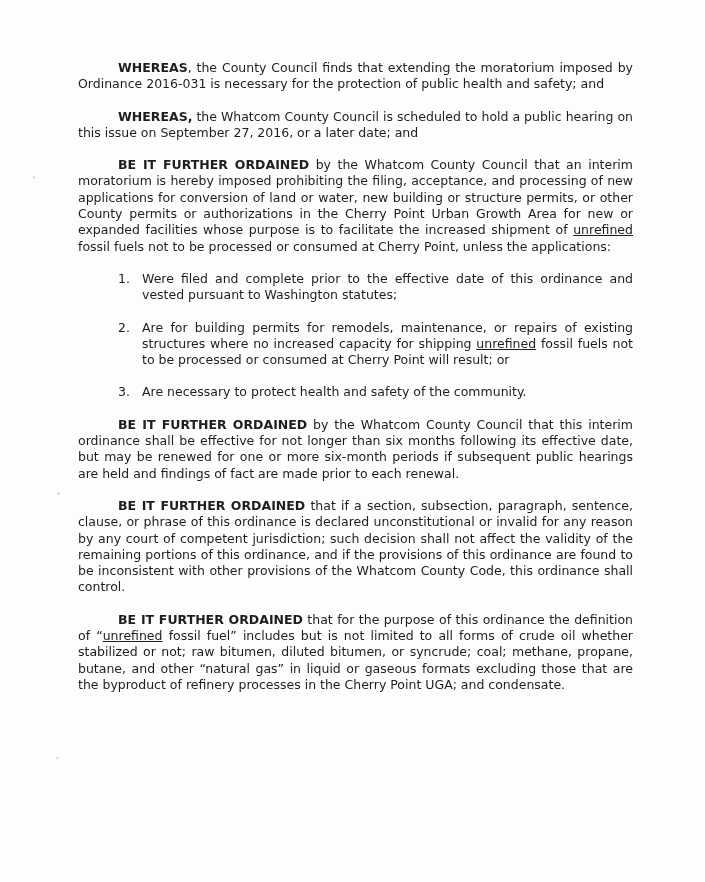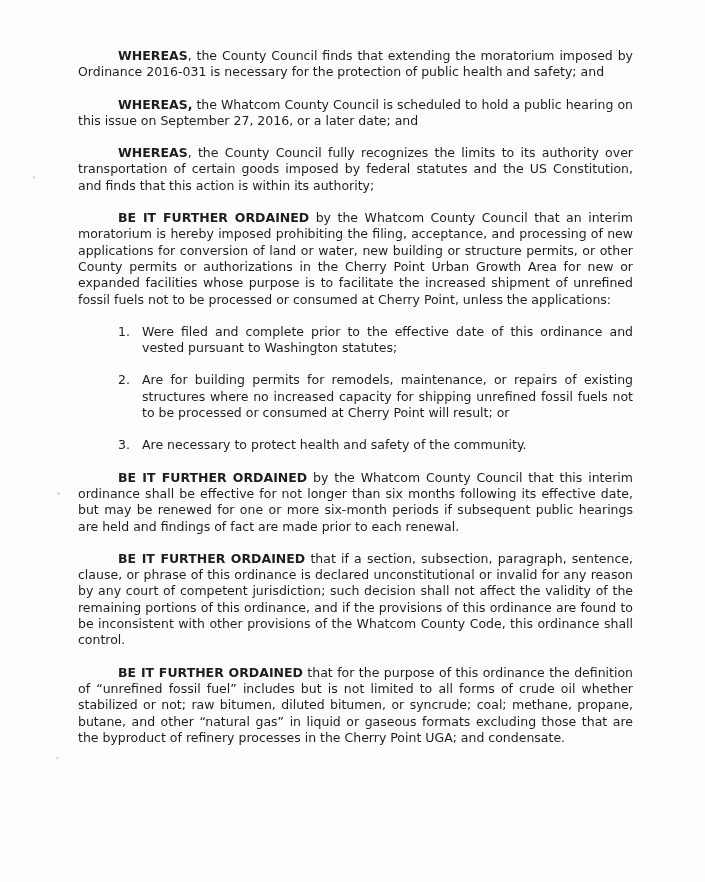--- a/index.html
+++ b/index.html
@@ -19,58 +19,57 @@
   .doc {
     position: absolute;
     top: 44px;
     left: 78px;
     width: 555px;
     font-size: 12.5px;
     line-height: 16.3px;
     letter-spacing: 0px;
   }
   p.para {
-    margin: 4px 0 16px 0;
+    margin: 16px 0 16px 0;
     text-align: justify;
     text-indent: 40px;
   }
   p.list-item {
     margin: 0 0 16px 40px;
     display: flex;
   }
   p.list-item .num {
     flex: 0 0 24px;
   }
   p.list-item .li-body {
     flex: 1;
     text-align: justify;
   }
   .b { font-weight: bold; }
-  .u { }
+  .u { text-decoration: underline; }
   .speck {
     position: absolute;
     background: #b9b9b6;
     border-radius: 50%;
     opacity: 0.55;
   }
   .speck-1 { left: 57px; top: 492px; width: 3px; height: 3px; }
   .speck-2 { left: 56px; top: 757px; width: 3px; height: 2px; }
   .speck-3 { left: 33px; top: 176px; width: 2px; height: 3px; }
 </style>
 </head>
 <body>
 
 <div class="page">
   <span class="speck speck-1"></span>
   <span class="speck speck-2"></span>
   <span class="speck speck-3"></span>
   <div class="doc">
       <p class="para"><span class="b">WHEREAS</span><span>, the County Council finds that extending the moratorium imposed by Ordinance 2016-031 is necessary for the protection of public health and safety; and</span></p>
       <p class="para"><span class="b">WHEREAS,</span><span> the Whatcom County Council is scheduled to hold a public hearing on this issue on September 27, 2016, or a later date; and</span></p>
-      <p class="para"><span class="b">WHEREAS</span><span>, the County Council fully recognizes the limits to its authority over transportation of certain goods imposed by federal statutes and the US Constitution, and finds that this action is within its authority;</span></p>
       <p class="para"><span class="b">BE IT FURTHER ORDAINED</span><span> by the Whatcom County Council that an interim moratorium is hereby imposed prohibiting the filing, acceptance, and processing of new applications for conversion of land or water, new building or structure permits, or other County permits or authorizations in the Cherry Point Urban Growth Area for new or expanded facilities whose purpose is to facilitate the increased shipment of </span><span class="u">unrefined</span><span> fossil fuels not to be processed or consumed at Cherry Point, unless the applications:</span></p>
       <p class="list-item">
         <span class="num">1.</span>
         <span class="li-body"><span>Were filed and complete prior to the effective date of this ordinance and vested pursuant to Washington statutes;</span></span>
       </p>
       <p class="list-item">
         <span class="num">2.</span>
         <span class="li-body"><span>Are for building permits for remodels, maintenance, or repairs of existing structures where no increased capacity for shipping </span><span class="u">unrefined</span><span> fossil fuels not to be processed or consumed at Cherry Point will result; or</span></span>
       </p>
       <p class="list-item">

